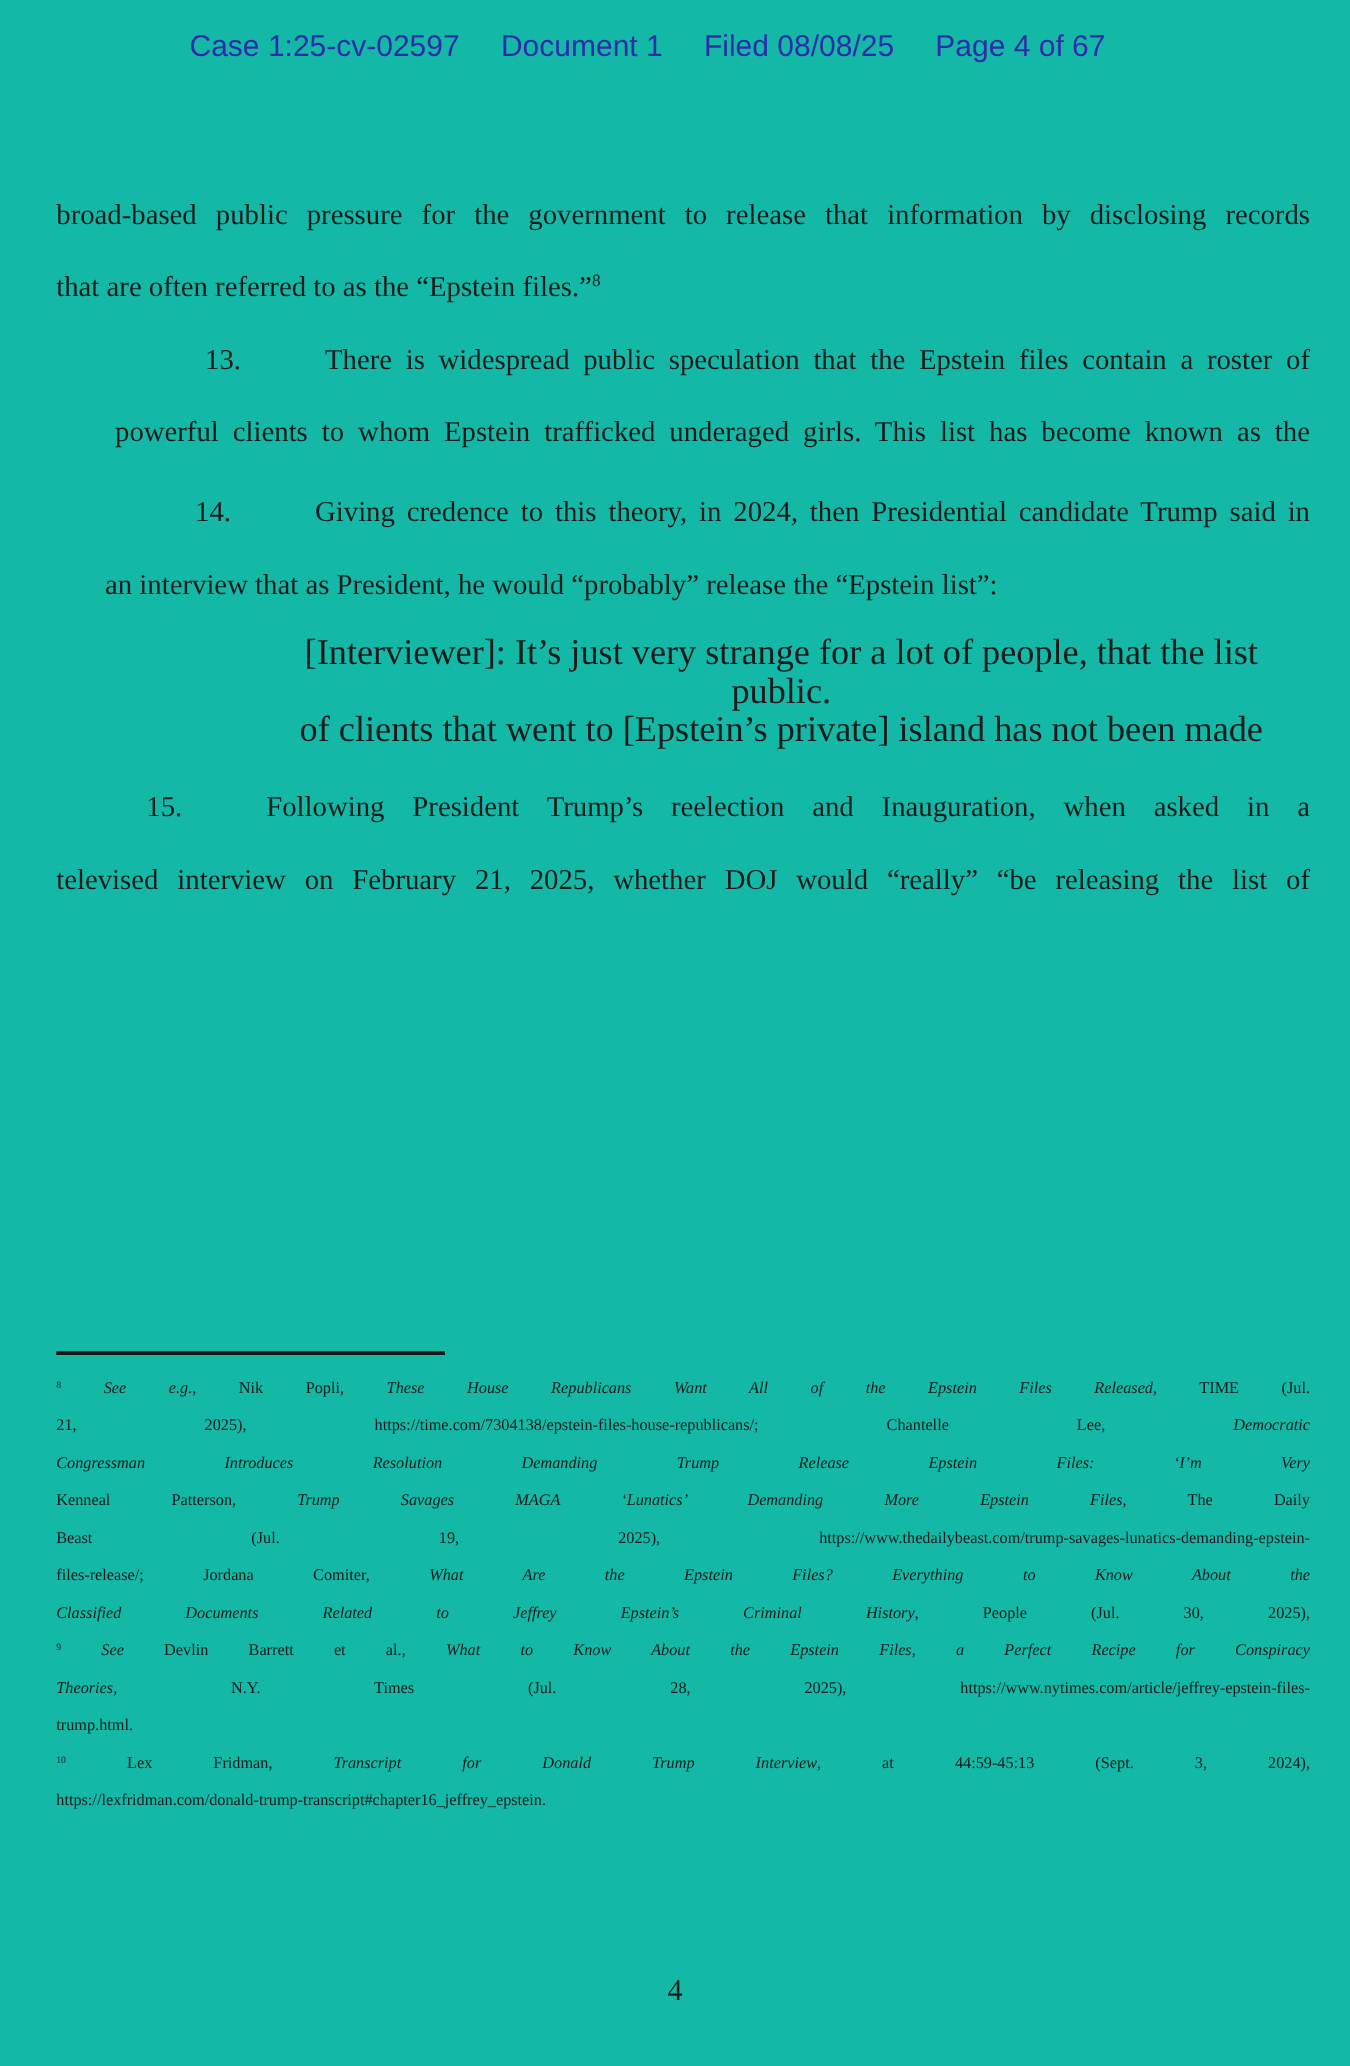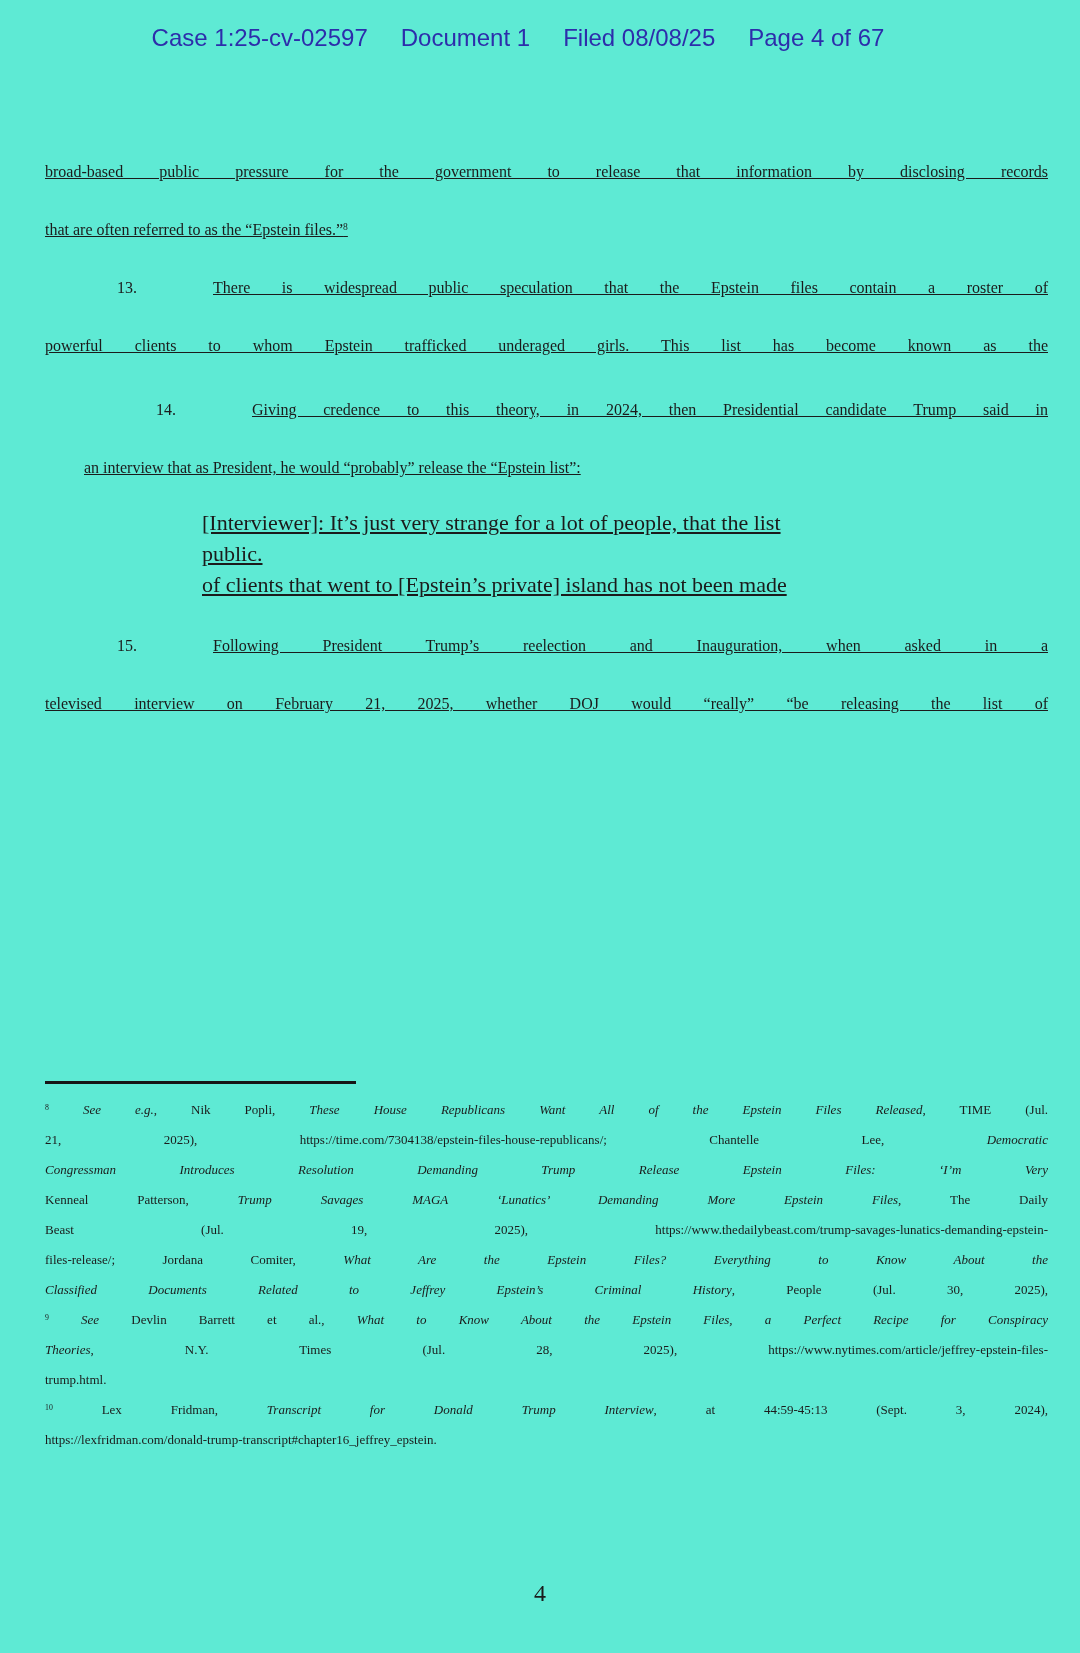--- a/index.html
+++ b/index.html
@@ -1,28 +1,28 @@
 <!DOCTYPE html>
 <html><head>
 <meta charset="utf-8">
 <style>
   html,body{margin:0;padding:0;background:#ffffff;}
-  .page{position:relative;width:1080px;height:1653px;background:#5eead4;overflow:hidden;
+  .page{position:relative;width:1080px;height:1653px;background:#14b8a6;overflow:hidden;
         font-family:"Liberation Serif", serif;color:#1b1b1b;}
   .stamp-header{position:absolute;top:24px;left:-22px;width:1080px;display:flex;
         justify-content:center;gap:33px;font-family:"Liberation Sans", sans-serif;
         font-size:24px;color:#2d2dab;white-space:nowrap;}
   .body-col{position:absolute;left:45px;top:0;width:1003px;}
   .block{margin:0;}
-  .bline{font-size:16px;line-height:58px;text-align:justify;text-decoration:underline;}
+  .bline{font-size:23px;line-height:58px;text-align:justify;}
   .bline.just{text-align-last:justify;}
   .bline.numline{position:relative;padding-left:168px;}
   .para-num{position:absolute;left:72px;top:0;}
   .quote-block{padding-left:157px;}
-  .qline{font-size:22px;line-height:31px;text-align:left;text-decoration:underline;}
+  .qline{font-size:29px;line-height:31px;text-align:center;}
   .sup{font-size:0.6em;position:relative;top:-0.55em;line-height:0;}
   .i{font-style:italic;}
   .fn-col{position:absolute;left:45px;top:1081px;width:1003px;}
   .fn-sep{width:311px;height:3px;background:#161616;}
   .fn-lines{margin-top:11px;}
   .fnline{font-size:13px;line-height:30px;text-align:justify;overflow-wrap:break-word;}
   .fnline.just{text-align-last:justify;}
   .page-number{position:absolute;top:1580px;left:0;width:1080px;text-align:center;
         font-size:24px;color:#1b1b1b;}
 </style>
@@ -36,21 +36,21 @@
     <span>Document 1</span>
     <span>Filed 08/08/25</span>
     <span>Page 4 of 67</span>
   </div>
 
   <div class="body-col" id="body-blocks">
       <div class="block" style="margin-top: 143px;">
         <div class="bline just"><span class="r">broad-based public pressure for the government to release that information by disclosing records</span></div>
         <div class="bline"><span class="r">that are often referred to as the “Epstein files.”</span><span class="sup">8</span></div>
       </div>
-      <div class="block" style="margin-top: 0px;">
+      <div class="block" style="margin-top: 0px; margin-left: 47px;">
         <div class="bline just numline"><span class="para-num">13.</span><span class="r">There is widespread public speculation that the Epstein files contain a roster of</span></div>
         <div class="bline just"><span class="r">powerful clients to whom Epstein trafficked underaged girls. This list has become known as the</span></div>
       </div>
       <div class="block" style="margin-top: 6px; margin-left: 39px;">
         <div class="bline just numline"><span class="para-num">14.</span><span class="r">Giving credence to this theory, in 2024, then Presidential candidate Trump said in</span></div>
         <div class="bline"><span class="r">an interview that as President, he would “probably” release the “Epstein list”:</span></div>
       </div>
       <div class="block quote-block" style="margin-top: 10px;">
         <div class="qline"><span class="r">[Interviewer]: It’s just very strange for a lot of people, that the list</span></div>
         <div class="qline"><span class="r">public.</span></div>

